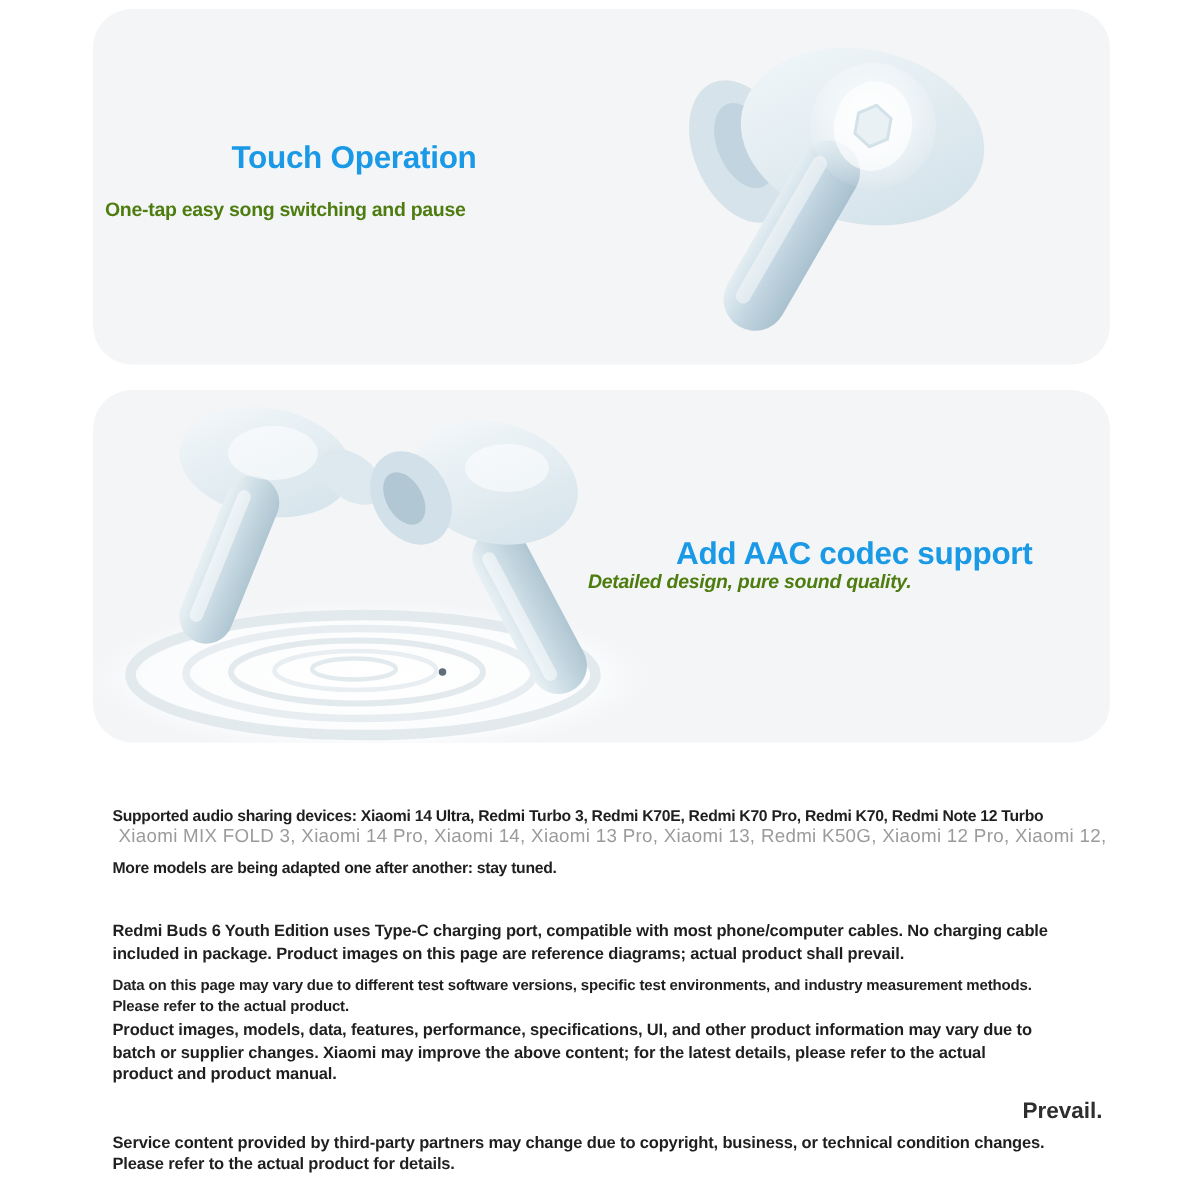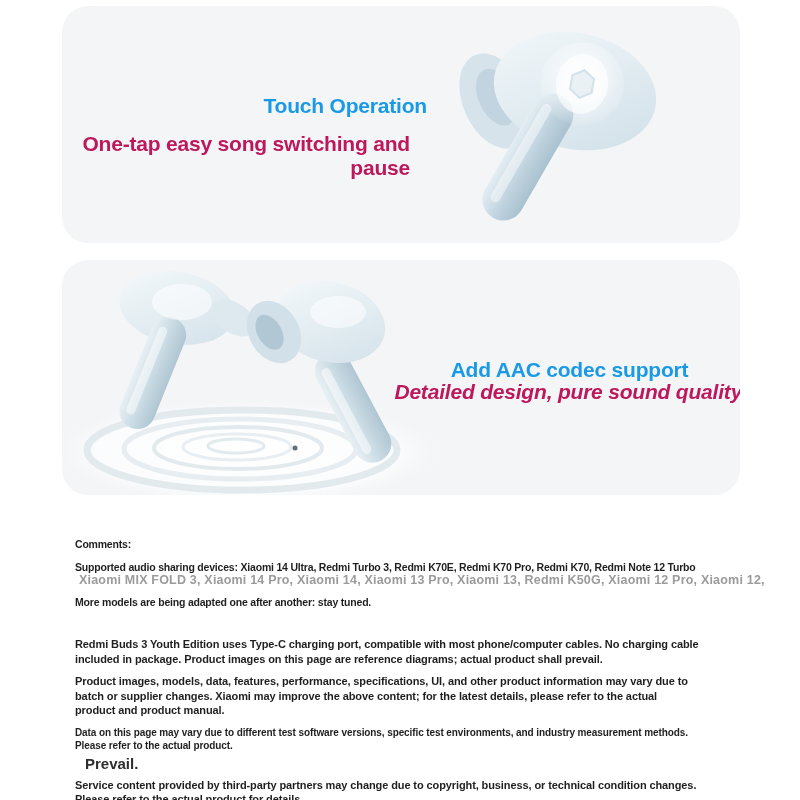--- a/index.html
+++ b/index.html
@@ -24,27 +24,27 @@
   .feature-heading {
     position: absolute;
     text-align: center;
     font-weight: bold;
     font-size: 21px;
     color: #1a99e6;
     letter-spacing: -0.2px;
   }
   .feature-sub {
     position: absolute;
-    text-align: right;
-    font-weight: bold;
-    font-size: 21px;
-    color: #be185d;
+    text-align: left;
+    font-weight: bold;
+    font-size: 13px;
+    color: #4d7c0f;
     letter-spacing: -0.2px;
   }
-  #touch-heading { left: 25px; top: 88px; width: 340px; text-align: right; }
+  #touch-heading { left: 4px; top: 88px; width: 340px; }
   #touch-sub     { left: 8px; top: 126px; width: 340px; }
   #aac-heading   { left: 340px; top: 98px; width: 335px; }
   #aac-sub       { left: 330px; top: 120px; width: 355px; font-style: italic; }
 
   .art { position: absolute; }
   #art-single { right: 0; top: 0; width: 330px; height: 237px; }
   #art-pair   { left: 0; top: 0; width: 400px; height: 235px; }
 
   #comments {
     position: absolute;
@@ -56,21 +56,21 @@
   .c-line-bold {
     font-weight: bold;
     font-size: 10.5px;
     letter-spacing: -0.2px;
     white-space: nowrap;
     color: #1f1f1f;
   }
   #c-title { margin-bottom: 11px; }
   #c-supported { margin-bottom: 0; }
   #c-models {
-    font-weight: bold;
+    font-weight: normal;
     font-size: 12.5px;
     color: #9b9b9b;
     letter-spacing: 0.2px;
     white-space: nowrap;
     margin-left: 4px;
     margin-bottom: 9px;
   }
   #c-more { margin-bottom: 29px; }
   .c-para {
     font-weight: bold;
@@ -86,20 +86,21 @@
     line-height: 13.5px;
     width: 640px;
     margin-bottom: 2px;
   }
   #c-prevail {
     font-weight: bold;
     font-size: 15px;
     color: #2e2e2e;
     margin-left: 10px;
     margin-bottom: 6px;
+    text-align: right;
   }
 </style>
 </head>
 <body>
 
 <div class="card" id="card-touch">
   <div class="feature-heading" id="touch-heading">Touch Operation</div>
   <div class="feature-sub" id="touch-sub">One-tap easy song switching and pause</div>
 
   <svg class="art" id="art-single" viewBox="0 0 330 237">
@@ -199,30 +200,29 @@
       <ellipse cx="276" cy="52" rx="28" ry="16" fill="#ffffff" opacity="0.55"></ellipse>
       <circle cx="233" cy="188" r="2.5" fill="#5f6e79"></circle>
     </g>
   </svg>
 
   <div class="feature-heading" id="aac-heading">Add AAC codec support</div>
   <div class="feature-sub" id="aac-sub">Detailed design, pure sound quality.</div>
 </div>
 
 <div id="comments">
-  <div class="c-line-bold" id="c-title">Comments:</div>
 
   <div class="c-line-bold" id="c-supported">Supported audio sharing devices: Xiaomi 14 Ultra, Redmi Turbo 3, Redmi K70E, Redmi K70 Pro, Redmi K70, Redmi Note 12 Turbo</div>
 
   <div id="c-models">Xiaomi MIX FOLD 3, Xiaomi 14 Pro, Xiaomi 14, Xiaomi 13 Pro, Xiaomi 13, Redmi K50G, Xiaomi 12 Pro, Xiaomi 12,</div>
 
   <div class="c-line-bold" id="c-more">More models are being adapted one after another: stay tuned.</div>
 
-  <div class="c-para" id="c-charging-note">Redmi Buds 3 Youth Edition uses Type-C charging port, compatible with most phone/computer cables. No charging cable included in package. Product images on this page are reference diagrams; actual product shall prevail.</div>
+  <div class="c-para" id="c-charging-note">Redmi Buds 6 Youth Edition uses Type-C charging port, compatible with most phone/computer cables. No charging cable included in package. Product images on this page are reference diagrams; actual product shall prevail.</div>
+
+  <div class="c-para" id="c-data-note">Data on this page may vary due to different test software versions, specific test environments, and industry measurement methods. Please refer to the actual product.</div>
 
   <div class="c-para" id="c-variation-note">Product images, models, data, features, performance, specifications, UI, and other product information may vary due to batch or supplier changes. Xiaomi may improve the above content; for the latest details, please refer to the actual product and product manual.</div>
-
-  <div class="c-para" id="c-data-note">Data on this page may vary due to different test software versions, specific test environments, and industry measurement methods. Please refer to the actual product.</div>
 
   <div id="c-prevail">Prevail.</div>
 
   <div class="c-para" id="c-service-note">Service content provided by third-party partners may change due to copyright, business, or technical condition changes. Please refer to the actual product for details.</div>
 </div>
 
 </body></html>

